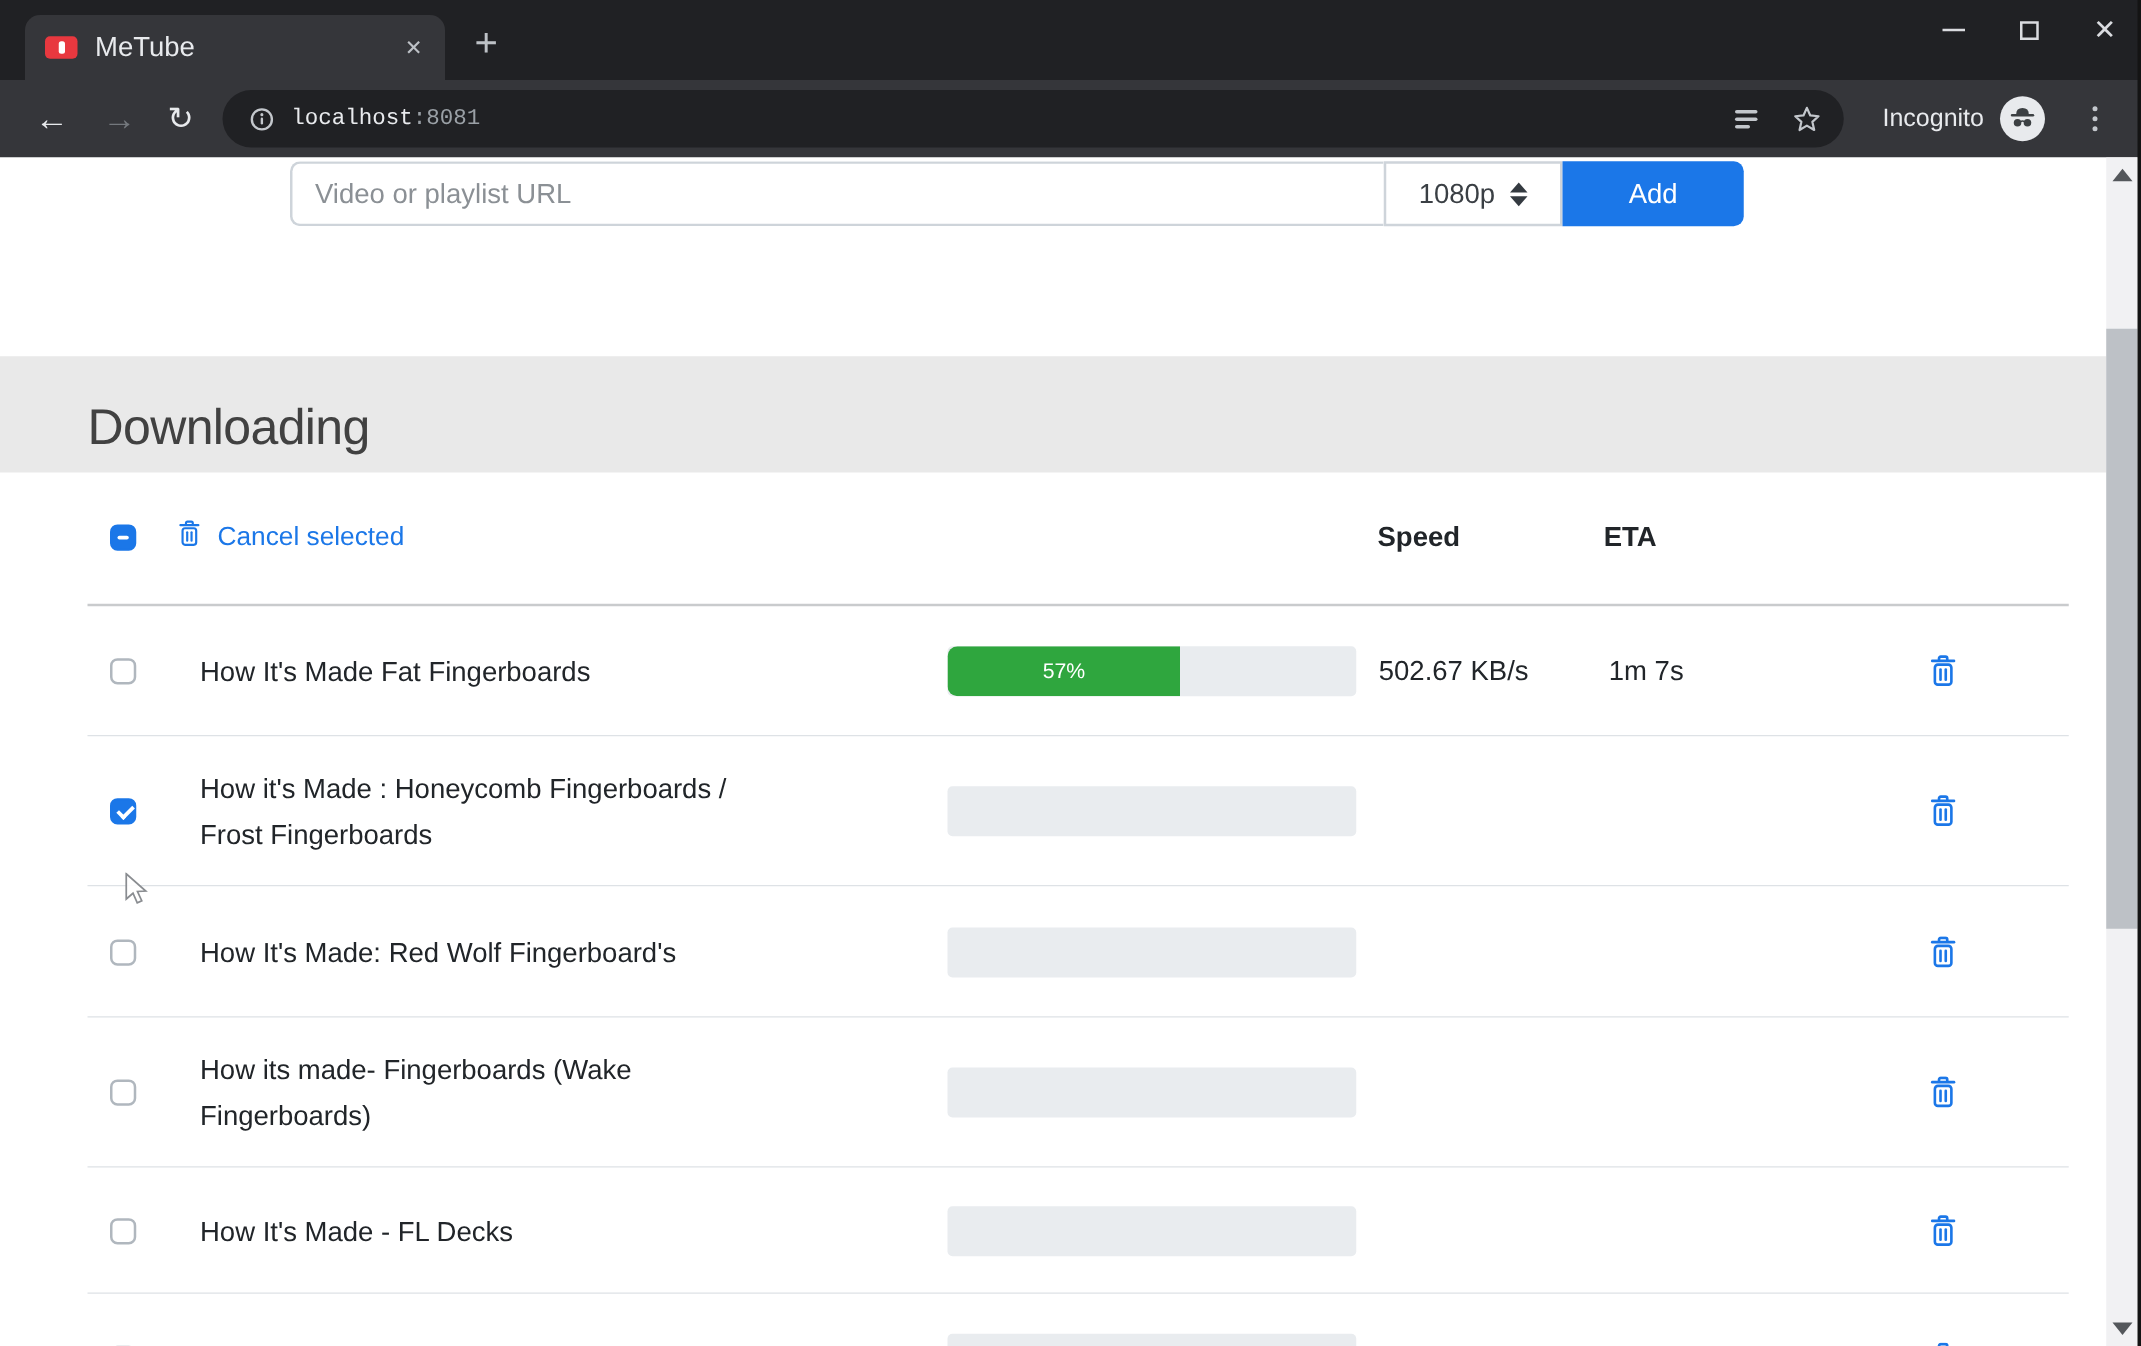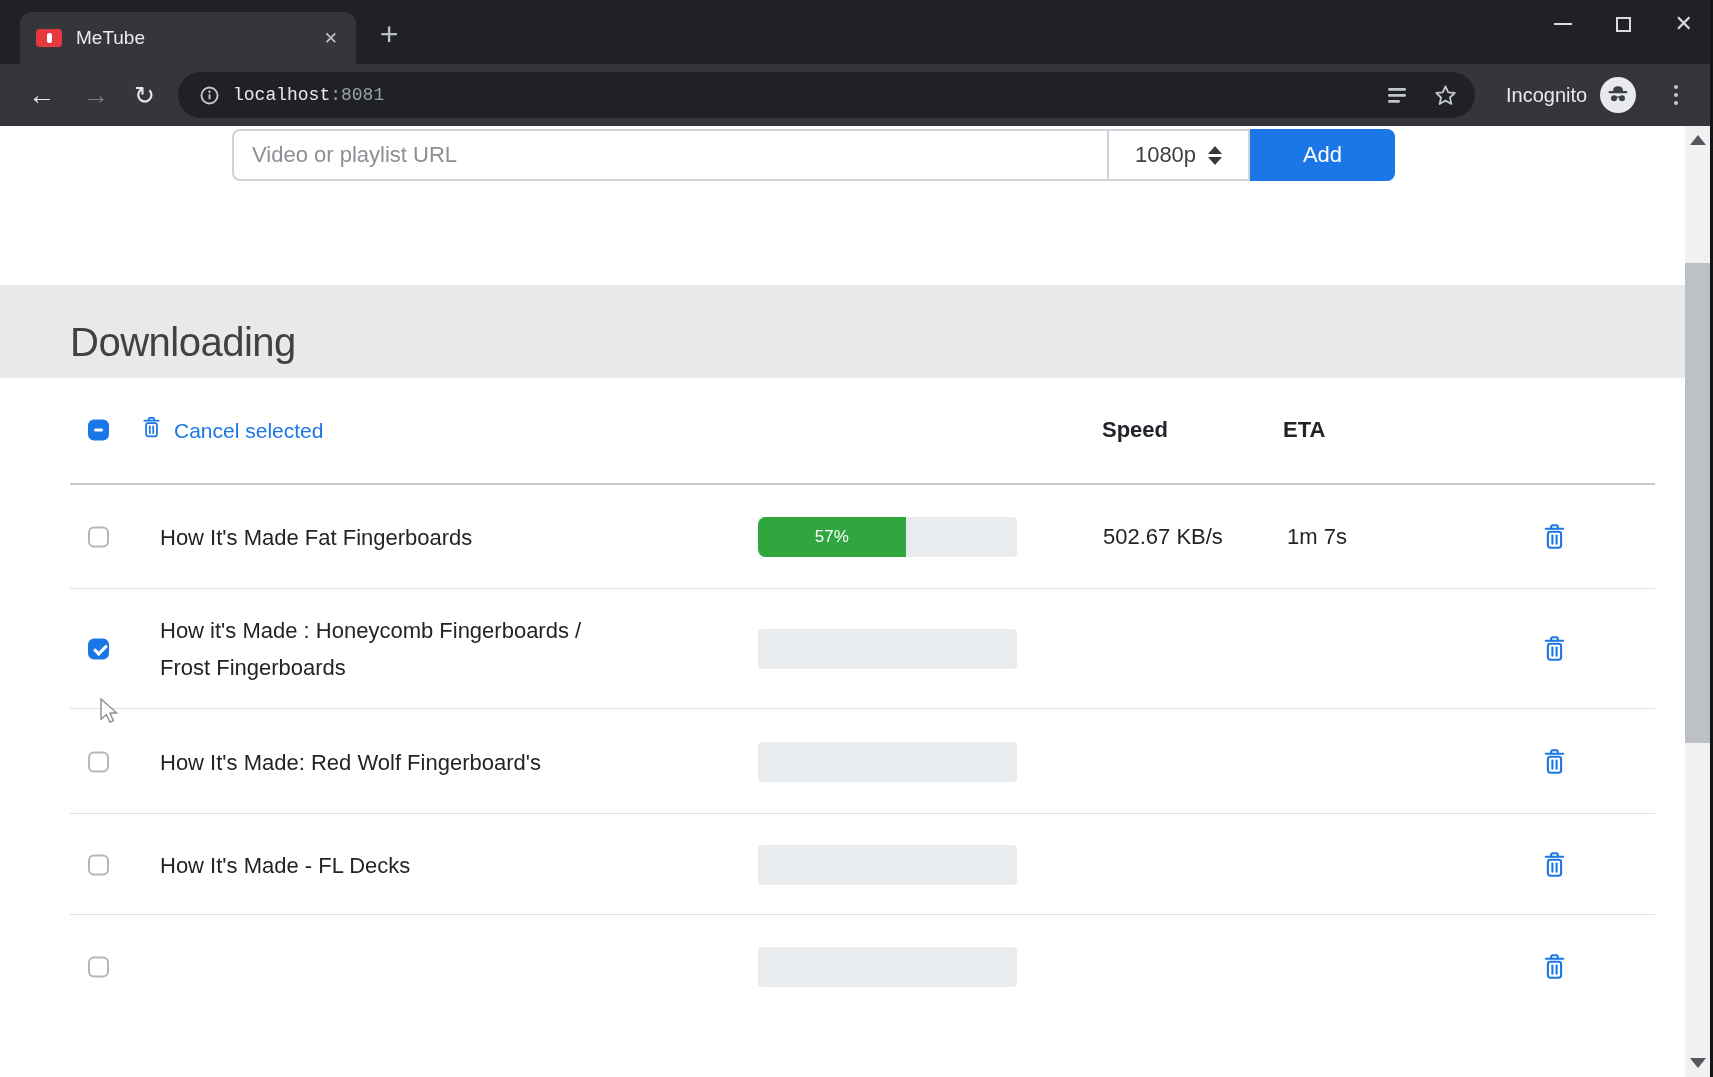--- a/index.html
+++ b/index.html
@@ -7,21 +7,21 @@
   body { font-family:"Liberation Sans", sans-serif; }
   .screen { position:relative; width:1713px; height:1077px; background:#fff; overflow:hidden; }
 
   
   .tabbar { position:absolute; left:0; top:0; width:100%; height:64px; background:#202124; }
   .tab { position:absolute; left:20px; top:12px; width:336px; height:52px; background:#35363a;
          border-radius:12px 12px 0 0; display:flex; align-items:center; }
   .favicon { margin-left:16px; width:26px; height:18px; background:#e8383f; border-radius:4px;
              display:flex; align-items:center; justify-content:center; }
   .fav-glyph { width:5px; height:10px; background:#fff; border-radius:2px; }
-  .tab-title { margin-left:14px; font-size:19px; color:#e8eaed; }
+  .tab-title { margin-left:14px; font-size:22px; color:#e8eaed; }
   .tab-close { margin-left:auto; margin-right:18px; font-size:17px; color:#bdc1c6; cursor:default; }
   .newtab { position:absolute; left:372px; top:18px; width:34px; height:34px; color:#bdc1c6;
             font-size:32px; line-height:32px; text-align:center; font-weight:300; }
   .wincontrols { position:absolute; right:20px; top:0; height:48px; display:flex; align-items:center; gap:44px; }
   .win-min i { display:block; width:18px; height:2px; background:#dadce0; }
   .win-max i { display:block; width:15px; height:15px; border:2px solid #dadce0; }
   .win-close { color:#dadce0; font-size:22px; line-height:22px; }
 
   .toolbar { position:absolute; left:0; top:64px; width:100%; height:62px; background:#35363a; }
   .navbtn { position:absolute; top:17px; font-size:27px; line-height:28px; color:#e8eaed; }
@@ -82,21 +82,21 @@
   .rcell { position:absolute; top:50%; transform:translateY(-50%); }
 
   .cb { display:block; width:21px; height:21px; border:2px solid #b0b7be; border-radius:6px; background:#fff; }
   .cb-on, .cb-ind { background:var(--accent); border-color:var(--accent); position:relative; }
   .cb-on::after { content:''; position:absolute; left:4px; top:4px; width:10px; height:5px;
                   border-left:3px solid #fff; border-bottom:3px solid #fff; transform:rotate(-45deg); }
   .cb-ind::after { content:''; position:absolute; left:4px; top:7px; width:9px; height:3px;
                    background:#fff; border-radius:1.5px; }
 
   .title { left:160px; width:560px; font-size:22px; color:#212529; line-height:37px; }
-  .pbar { left:758px; width:259px; height:40px; background:var(--track); border-radius:4px; overflow:hidden; }
+  .pbar { left:758px; width:327px; height:40px; background:var(--track); border-radius:4px; overflow:hidden; }
   .pfill { height:100%; background:var(--green); border-radius:8px 0 0 8px;
            display:flex; align-items:center; justify-content:center; }
   .plabel { color:#fff; font-size:17px; }
   .speed { left:1103px; font-size:22px; color:#212529; }
   .eta { left:1287px; font-size:22px; color:#212529; }
   .trash { left:1543px; display:flex; }
 
   
   .scrollbar { position:absolute; right:3px; top:126px; width:25px; height:951px; background:#f1f1f3; }
   .sb-up, .sb-down { position:absolute; left:0; width:25px; height:28px;
@@ -271,20 +271,40 @@
             <svg width="23" height="26" viewBox="0 0 23 26" fill="none" stroke="#1b77e8" stroke-width="2.1" stroke-linecap="round">
               <path d="M8.2 4.1 V2.7 a1.4 1.4 0 0 1 1.4 -1.4 h3.8 a1.4 1.4 0 0 1 1.4 1.4 V4.1"></path>
               <line x1="2.8" y1="4.7" x2="20.2" y2="4.7"></line>
               <rect x="4.9" y="7.7" width="13.2" height="16" rx="2.4"></rect>
               <line x1="9.4" y1="11.6" x2="9.4" y2="19.7"></line>
               <line x1="13.6" y1="11.6" x2="13.6" y2="19.7"></line>
             </svg>
           </span>
           <div class="divider"></div>
         </div>
+        <div class="row" style="height: 120px;">
+          <span class="cb rcell" style="left: 88px;"></span>
+          <div class="title rcell">
+            <div>How its made- Fingerboards (Wake</div>
+            <div>Fingerboards)</div>
+          </div>
+          <div class="pbar rcell"></div>
+          <span class="speed rcell"></span>
+          <span class="eta rcell"></span>
+          <span class="trash rcell">
+            <svg width="23" height="26" viewBox="0 0 23 26" fill="none" stroke="#1b77e8" stroke-width="2.1" stroke-linecap="round">
+              <path d="M8.2 4.1 V2.7 a1.4 1.4 0 0 1 1.4 -1.4 h3.8 a1.4 1.4 0 0 1 1.4 1.4 V4.1"></path>
+              <line x1="2.8" y1="4.7" x2="20.2" y2="4.7"></line>
+              <rect x="4.9" y="7.7" width="13.2" height="16" rx="2.4"></rect>
+              <line x1="9.4" y1="11.6" x2="9.4" y2="19.7"></line>
+              <line x1="13.6" y1="11.6" x2="13.6" y2="19.7"></line>
+            </svg>
+          </span>
+          <div class="divider"></div>
+        </div>
         <div class="row" style="height: 101px;">
           <span class="cb rcell" style="left: 88px;"></span>
           <div class="title rcell">
             <div>How It's Made - FL Decks</div>
           </div>
           <div class="pbar rcell"></div>
           <span class="speed rcell"></span>
           <span class="eta rcell"></span>
           <span class="trash rcell">
             <svg width="23" height="26" viewBox="0 0 23 26" fill="none" stroke="#1b77e8" stroke-width="2.1" stroke-linecap="round">

